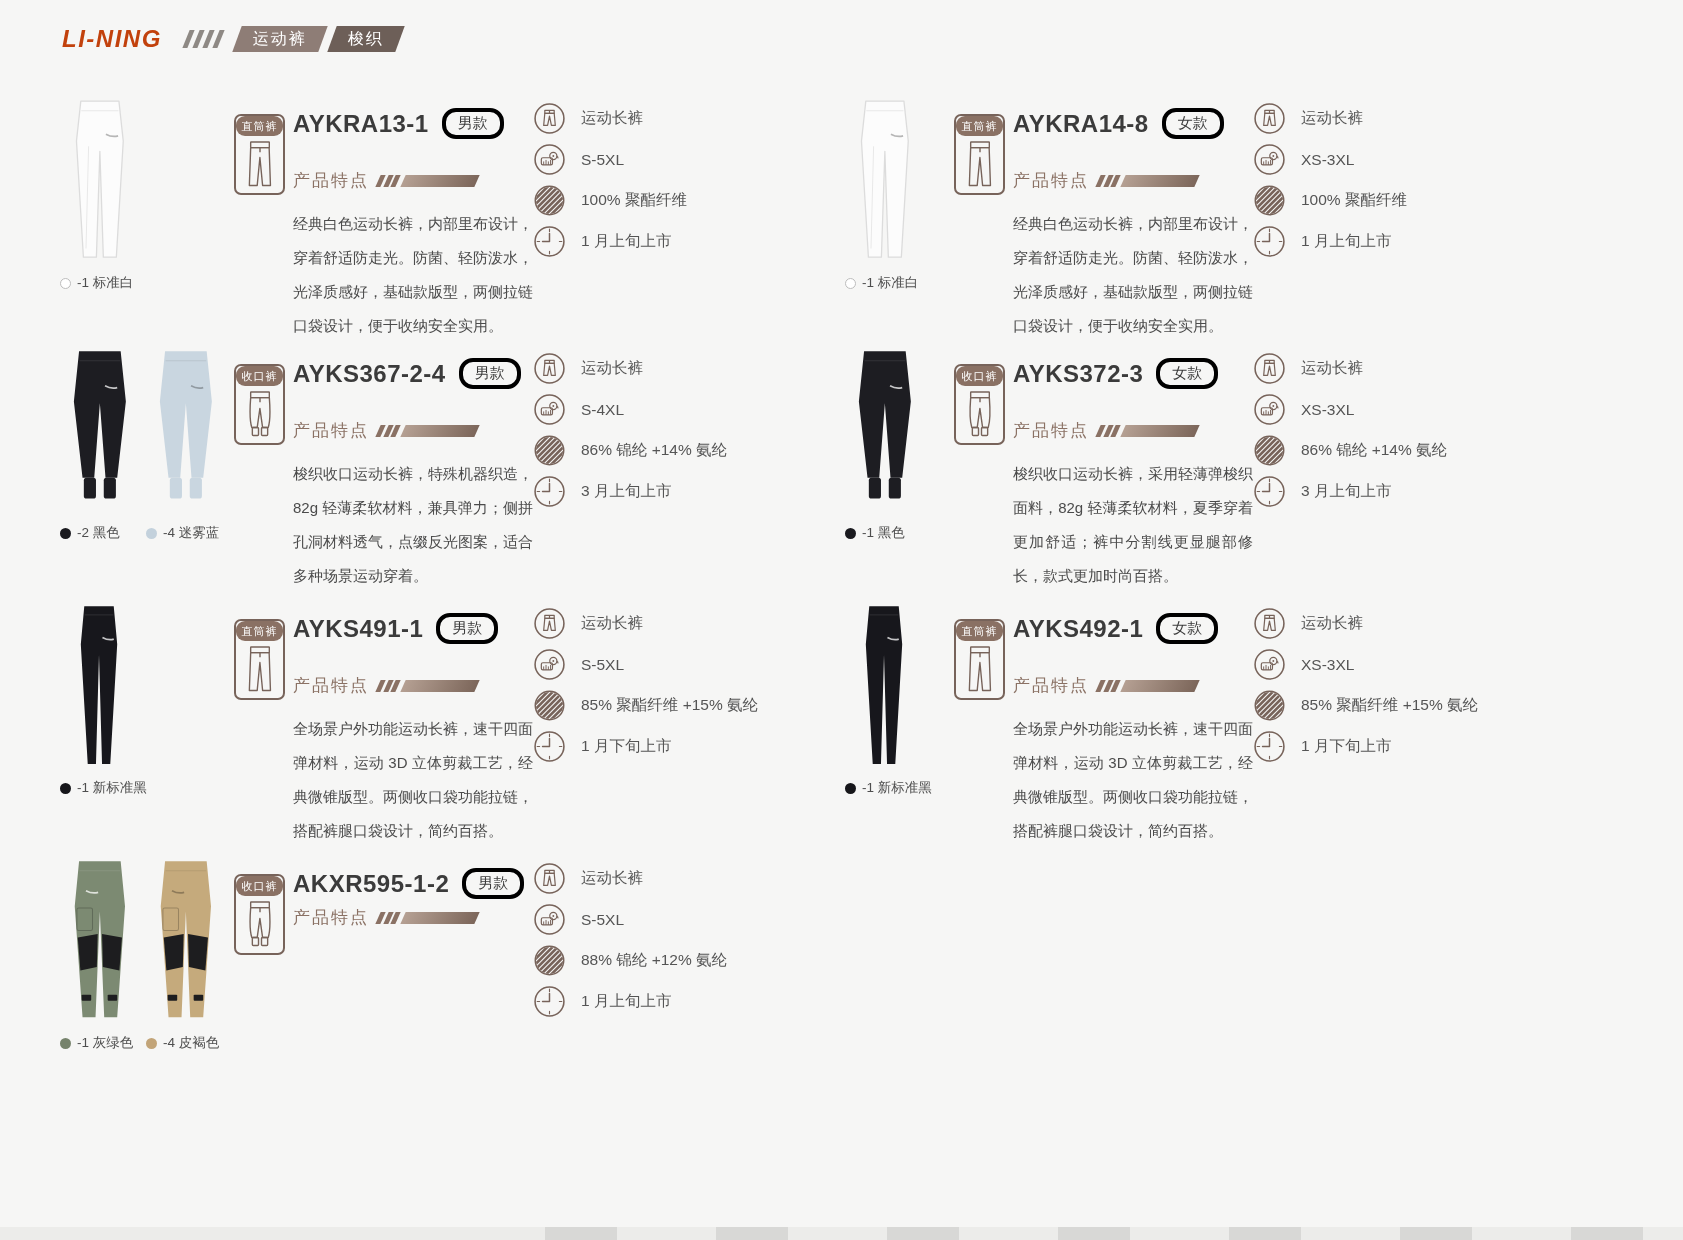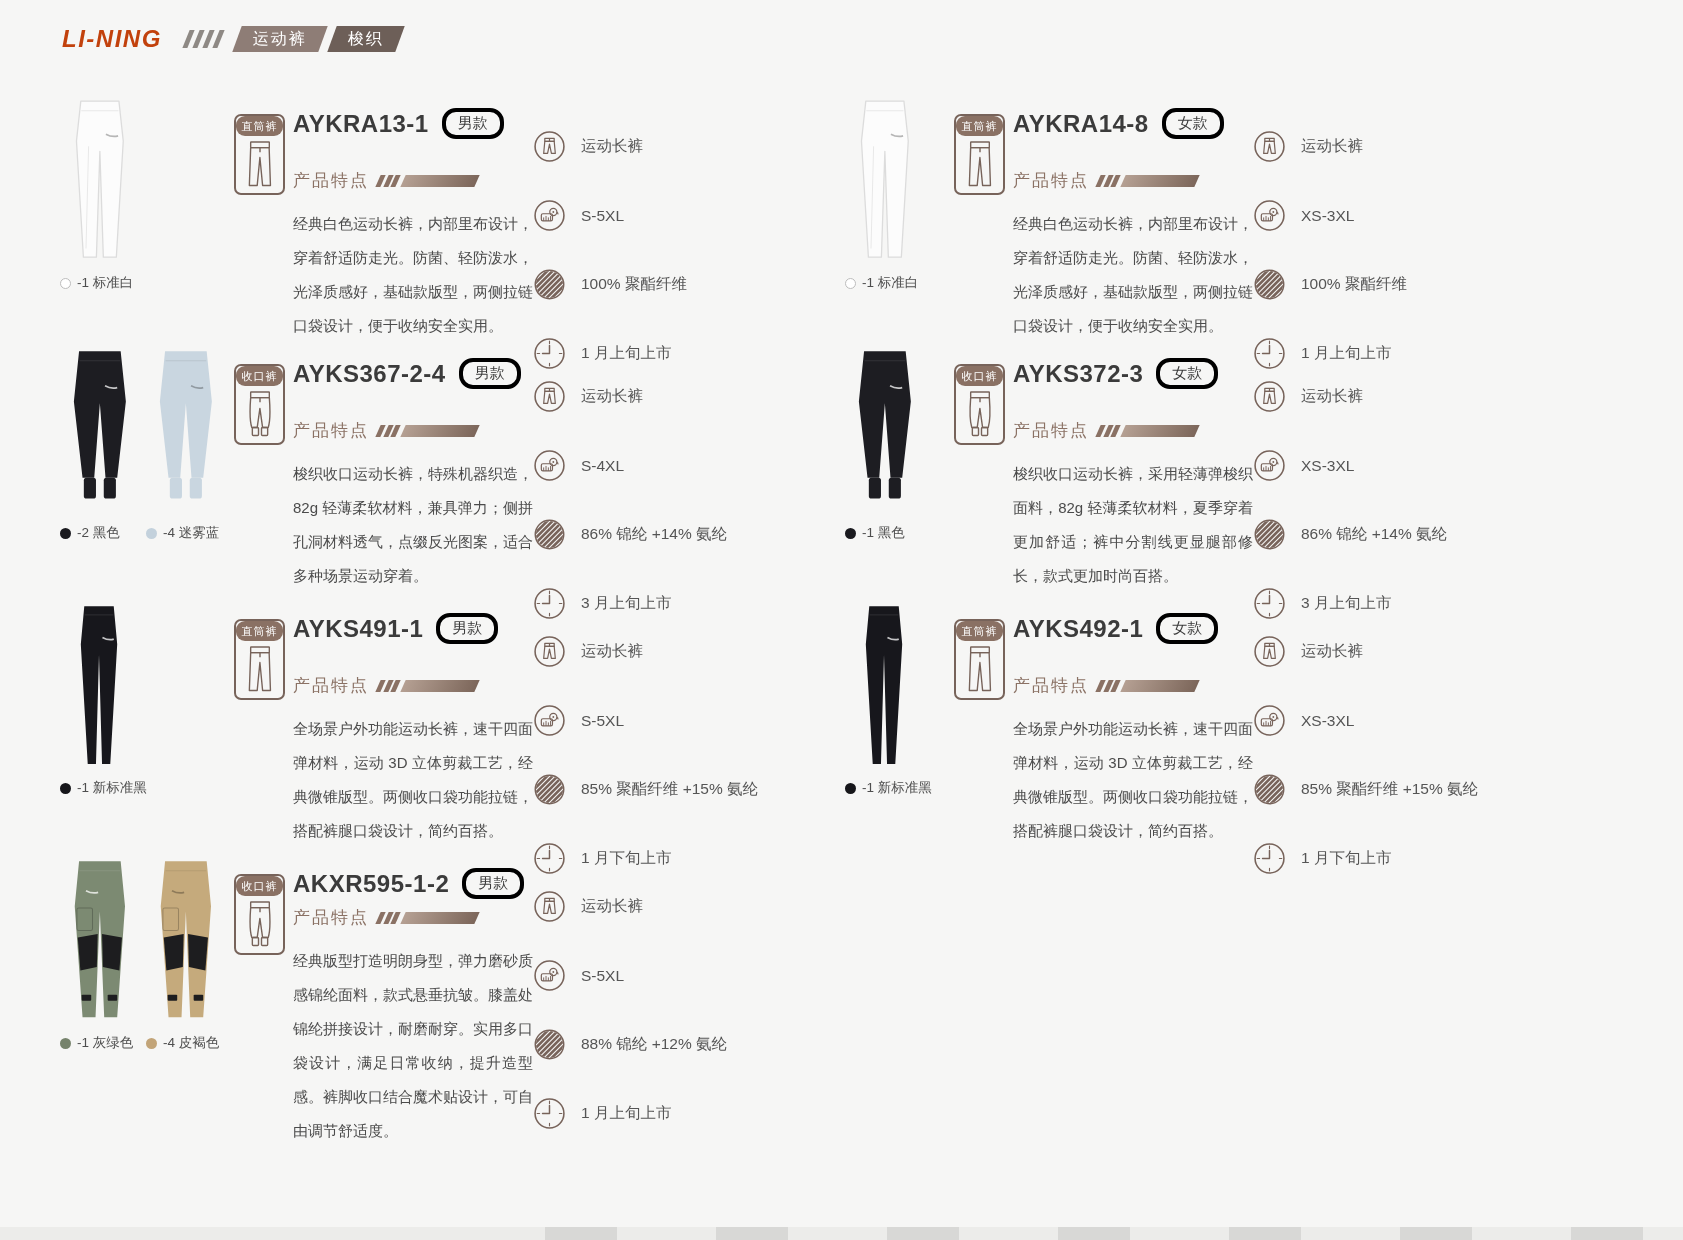--- a/index.html
+++ b/index.html
@@ -45,21 +45,21 @@
   .pill{border:4px solid #000000;border-radius:14px;padding:2px 12px;font-size:15px;color:#3b3b3b;white-space:nowrap;}
   .features-row{display:flex;align-items:center;margin-top:30px;}
   .card:nth-child(7) .features-row{margin-top:7px;}
   .features-heading{color:var(--accent);font-size:17px;letter-spacing:2px;white-space:nowrap;}
   .slashes{display:flex;align-items:center;gap:3px;margin-left:9px;}
   .slashes i{width:4.5px;height:12px;background:var(--accent);transform:skewX(-24deg);display:block;}
   .slashes b{width:74px;height:12px;background:linear-gradient(90deg,#b5a093,#7c665a);transform:skewX(-24deg);margin-left:2px;display:block;}
   .desc{margin:15px 0 0;font-size:15px;line-height:34px;color:#4b4b4b;text-align:justify;width:240px;}
   
   .specs{list-style:none;margin:6px 0 0;padding:0;display:flex;flex-direction:column;gap:8px;}
-  .spec{display:flex;align-items:center;gap:15px;margin-top:28px;}
+  .spec{display:flex;align-items:center;gap:15px;}
   .spec-icon{width:33px;height:33px;flex-shrink:0;}
   .spec-icon svg{width:33px;height:33px;display:block;}
   .spec-label{font-size:15.5px;color:#555;white-space:nowrap;}
   
   .footer-strip{position:absolute;bottom:0;left:0;right:0;height:13px;background:#ececea;display:flex;align-items:stretch;padding-left:545px;gap:99px;}
   .footer-strip i{width:72px;background:#d8d8d6;flex-shrink:0;display:block;}
 </style>
 </head>
 <body>
 
@@ -825,21 +825,20 @@
       </div>
       <div class="features-row">
         <span class="features-heading">产品特点</span>
         <span class="slashes">
             <i></i>
             <i></i>
             <i></i>
             <b></b>
           </span>
       </div>
-      <p class="desc">经典版型打造明朗身型，弹力磨砂质感锦纶面料，款式悬垂抗皱。膝盖处锦纶拼接设计，耐磨耐穿。实用多口袋设计，满足日常收纳，提升造型感。裤脚收口结合魔术贴设计，可自由调节舒适度。</p>
     </div>
     <ul class="specs">
         <li class="spec">
           <span class="spec-icon">
             <svg viewBox="0 0 38 38">
               <circle cx="19" cy="19" r="16.6" fill="none" stroke="#77635a" stroke-width="1.8"></circle>
               <g fill="none" stroke="#77635a" stroke-width="1.4" stroke-linejoin="round">
                 <path d="M13.6 9.6 h10.8 v3.4 h-10.8 z"></path>
                 <path d="M13.6 13 l-1.3 14 h4.5 l2.2 -10.8 2.2 10.8 h4.5 l-1.3 -14 z"></path>
                 <path d="M19 9.6 v3.4"></path>

